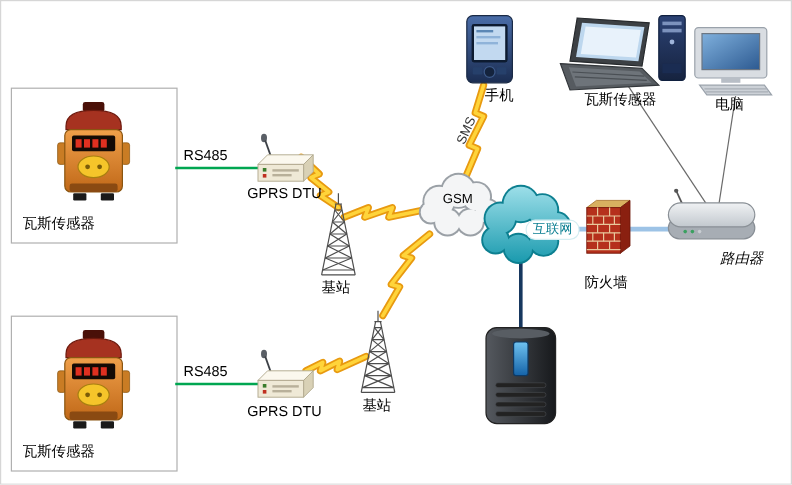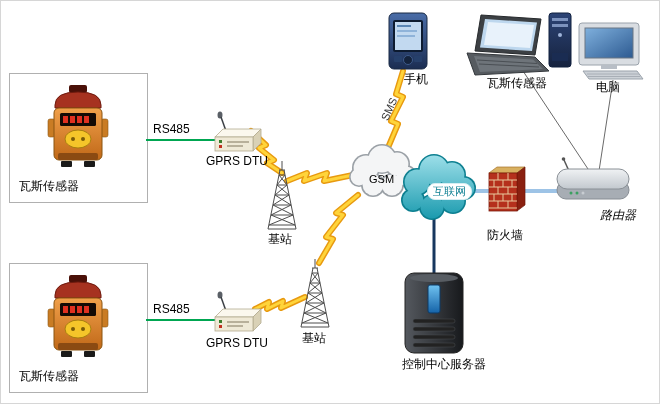--- a/index.html
+++ b/index.html
@@ -293,24 +293,23 @@
 
   <div class="lbl" style="left:152px;top:121px;">RS485</div>
   <div class="lbl" style="left:152px;top:301px;">RS485</div>
 
   <div class="lbl" style="left:205px;top:153px;">GPRS  DTU</div>
   <div class="lbl" style="left:205px;top:335px;">GPRS  DTU</div>
 
   <div class="lbl" style="left:267px;top:231px;">基站</div>
   <div class="lbl" style="left:301px;top:330px;">基站</div>
 
-  <div class="lbl small" style="left:368px;top:158px;margin-top:13px;">GSM</div>
+  <div class="lbl small" style="left:368px;top:158px;">GSM</div>
   <div class="lbl small sms-lbl" style="left:376px;top:101px;">SMS</div>
-  <div class="lbl pill" style="left:426px;top:182px;">互联网</div>
+  <div class="lbl pill" style="left:437px;top:182px;">互联网</div>
 
   <div class="lbl" style="left:381px;top:71px;margin-left:22px;">手机</div>
   <div class="lbl" style="left:486px;top:75px;">瓦斯传感器</div>
   <div class="lbl" style="left:595px;top:79px;">电脑</div>
 
   <div class="lbl" style="left:486px;top:214px;margin-top:13px;">防火墙</div>
   <div class="lbl" style="left:599px;top:207px;font-style:italic;">路由器</div>
-  <div class="lbl" style="left:401px;top:356px;">控制中心服务器</div>
 </div>
 
 </body></html>

